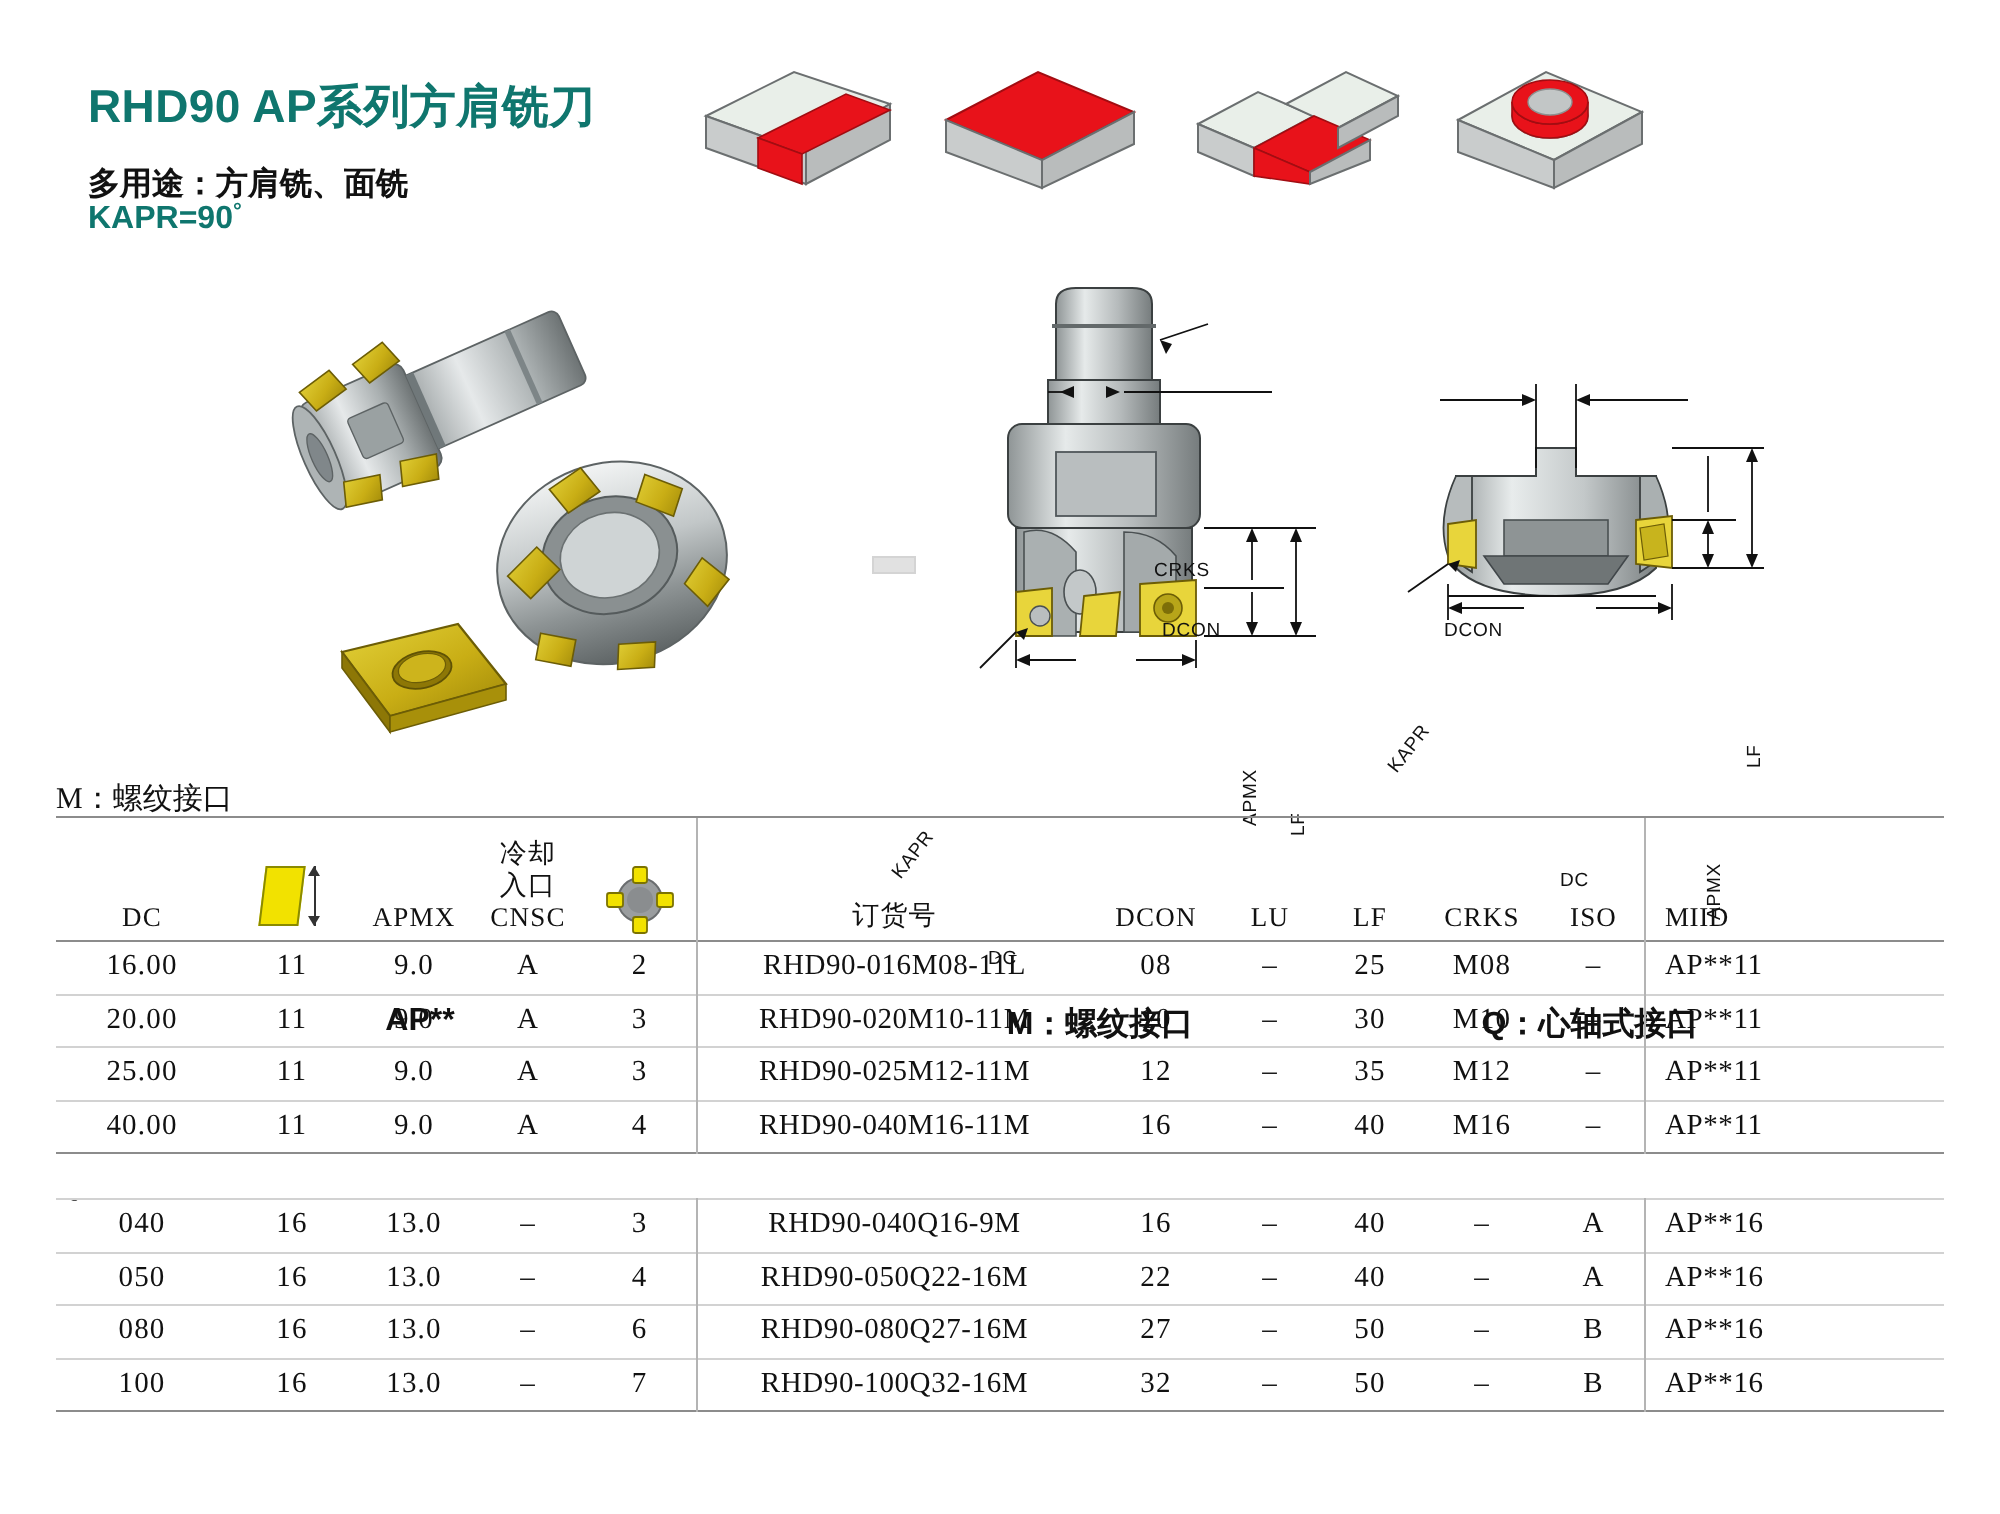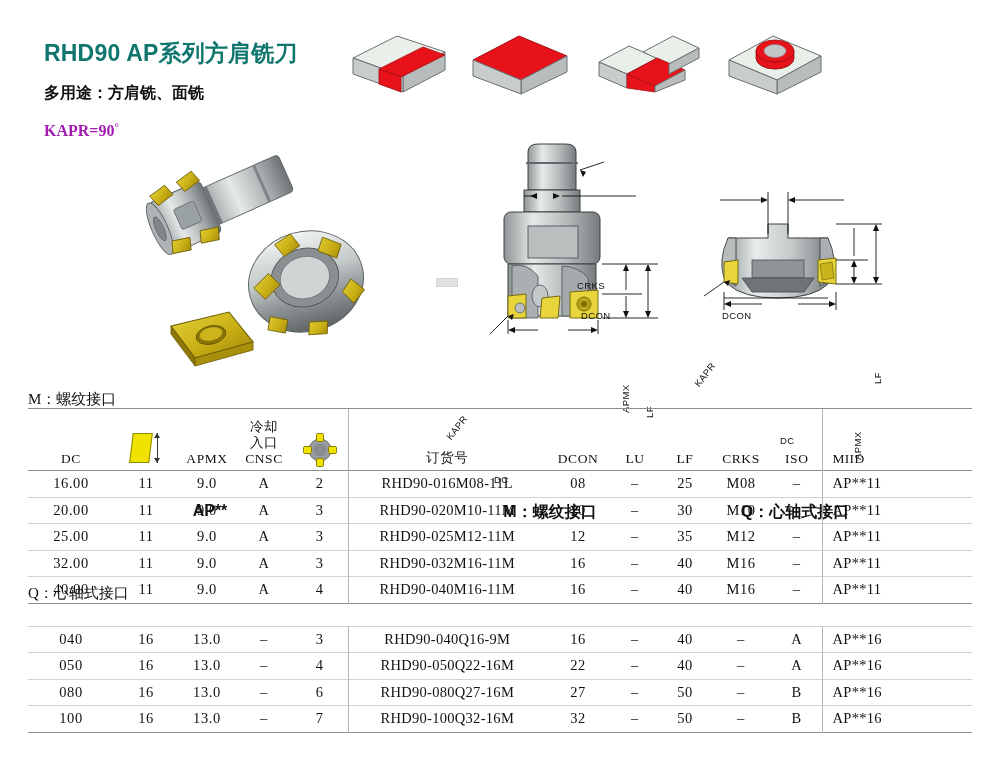--- a/index.html
+++ b/index.html
@@ -21,23 +21,23 @@
     font-family: "Liberation Sans", "DejaVu Sans", sans-serif;
     font-size: 23px; font-weight: bold; letter-spacing: .2px;
     color: #0f766e; white-space: nowrap; line-height: 1;
   }
   #subtitle {
     font-family: "Liberation Sans", "DejaVu Sans", sans-serif;
     font-size: 16px; font-weight: bold; color: #111;
     margin-top: 20px; white-space: nowrap; line-height: 1;
   }
   #kapr {
-    font-family: Liberation Serif, serif;
-    font-size: 16px; font-weight: bold; color: #a21caf;
-    margin-top: 21px; white-space: nowrap; line-height: 1;
+    font-family: Liberation Sans, sans-serif;
+    font-size: 16px; font-weight: bold; color: #0f766e;
+    white-space: nowrap; line-height: 1;
   }
   #kapr .deg { font-size: 11px; vertical-align: 5px; }
 
   
   #op-icons { position: absolute; left: 345px; top: 30px; width: 450px; height: 66px; }
   .op-icon { position: absolute; top: 0; width: 106px; height: 66px; }
   .op-icon svg { display: block; }
 
   
   #photos { position: absolute; left: 0; top: 130px; width: 1000px; height: 250px; }
@@ -489,34 +489,20 @@
           <td>A</td>
           <td>3</td>
           <td class="order-cell vsep-l">RHD90-025M12-11M</td>
           <td>12</td>
           <td>–</td>
           <td>35</td>
           <td>M12</td>
           <td>–</td>
           <td class="miid-cell vsep-l">AP**11</td>
         </tr>
-        <tr>
-          <td>32.00</td>
-          <td>11</td>
-          <td>9.0</td>
-          <td>A</td>
-          <td>3</td>
-          <td class="order-cell vsep-l">RHD90-032M16-11M</td>
-          <td>16</td>
-          <td>–</td>
-          <td>40</td>
-          <td>M16</td>
-          <td>–</td>
-          <td class="miid-cell vsep-l">AP**11</td>
-        </tr>
         <tr class="last-of-group">
           <td>40.00</td>
           <td>11</td>
           <td>9.0</td>
           <td>A</td>
           <td>4</td>
           <td class="order-cell vsep-l">RHD90-040M16-11M</td>
           <td>16</td>
           <td>–</td>
           <td>40</td>

